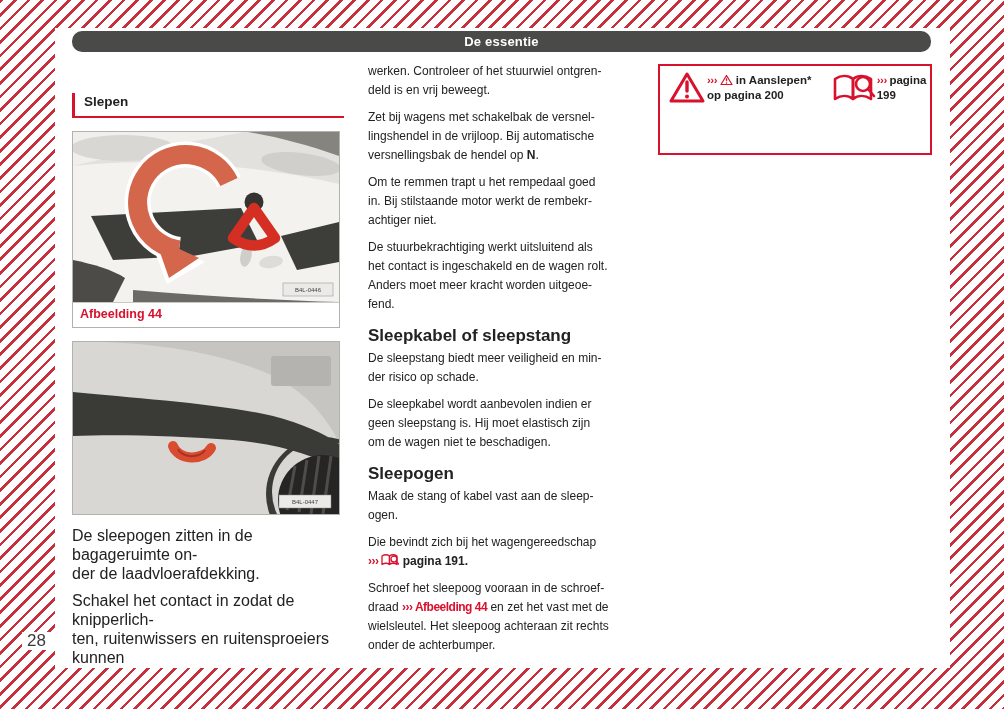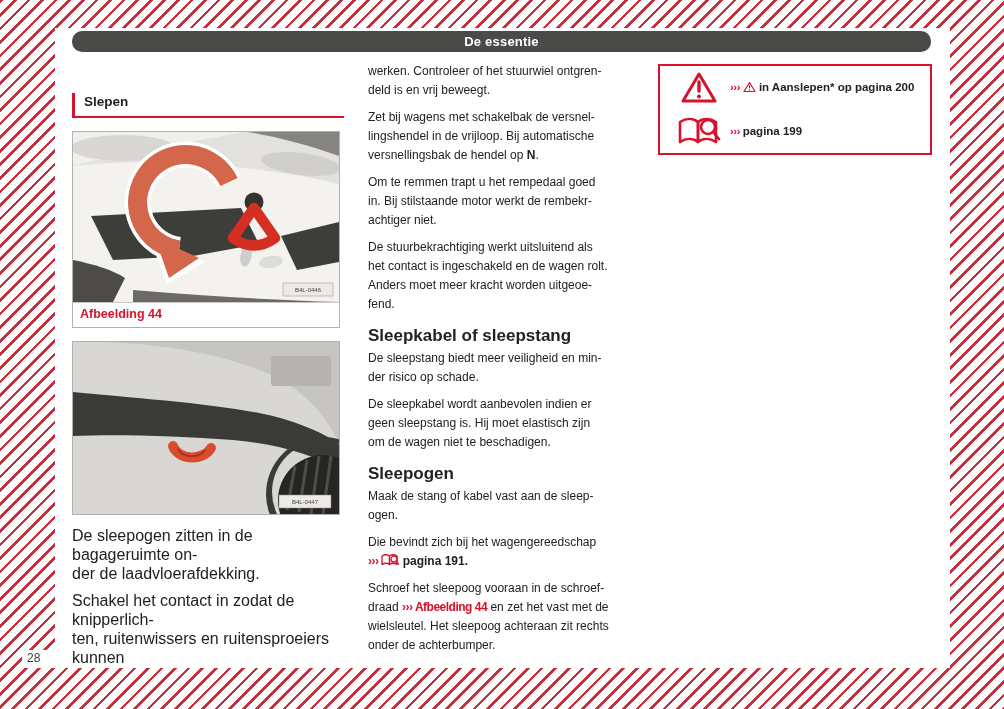--- a/index.html
+++ b/index.html
@@ -4,42 +4,42 @@
 <style>
   html,body{margin:0;padding:0;background:#fff;}
   .page{
     position:relative;width:1004px;height:709px;overflow:hidden;
     font-family:"Liberation Sans",sans-serif;color:#232121;
     background:repeating-linear-gradient(135deg,
       var(--stripe,#c62f3b) 0px, var(--stripe,#c62f3b) 2.6px,
       #ffffff 2.6px, #ffffff 9.6px);
   }
   .content{position:absolute;left:55px;top:28px;width:895px;height:640px;background:#fff;}
-  .pagenum-notch{position:absolute;left:22px;top:650px;width:42px;height:18px;background:#fff;
-    font-size:12px;color:#3c3a3a;line-height:17px;padding-left:5px;box-sizing:border-box;}
+  .pagenum-notch{position:absolute;left:22px;top:632px;width:42px;height:18px;background:#fff;
+    font-size:17px;color:#3c3a3a;line-height:17px;padding-left:5px;box-sizing:border-box;}
   .banner{position:absolute;left:17px;top:3px;width:859px;height:21px;background:var(--banner,#4a4a48);
     color:#fff;font-weight:bold;font-size:13px;line-height:21px;text-align:center;letter-spacing:.2px;border-radius:10px;}
   .col-left{position:absolute;left:17px;top:40px;width:272px;}
   .col-mid{position:absolute;left:313px;top:34px;width:290px;font-size:12px;line-height:19px;}
   .article-title{color:var(--accent,#d8112d);font-size:17px;font-weight:bold;line-height:20px;}
   .section-heading{margin-top:25px;font-size:13.5px;font-weight:bold;
     border-left:3px solid var(--accent,#d8112d);border-bottom:2px solid var(--accent,#d8112d);
     padding:1px 0 7px 9px;}
   .figure{margin-top:13px;width:266px;border:1px solid #b2b1ae;background:#fff;box-sizing:content-box;}
   .figure svg{display:block;}
   .figure-caption{padding:4px 7px 6px;font-size:12.5px;font-weight:bold;color:var(--accent,#d8112d);
     border-top:1px solid #c9c8c5;}
   .textblock{margin-top:11px;font-size:16px;line-height:19px;}
   .p{margin:0 0 8px;white-space:pre-line;}
   .h{margin:12px 0 4px;white-space:pre-line;font-weight:bold;font-size:17px;}
   .b{font-weight:bold;}
   .r{color:var(--accent,#d8112d);letter-spacing:-.5px;}
   .inline-icon{display:inline-block;vertical-align:-2px;line-height:0;}
   .ref-box{position:absolute;left:603px;top:36px;width:274px;height:91px;box-sizing:border-box;
-    border:2px solid var(--accent,#d8112d);background:#fff;display:flex;flex-direction:column;justify-content:center;}
+    border:2px solid var(--accent,#d8112d);background:#fff;display:flex;flex-direction:row;justify-content:center;}
   .ref-row{display:flex;align-items:center;height:44px;padding-left:8px;}
   .ref-icon{width:62px;display:flex;justify-content:center;align-items:center;line-height:0;}
   .ref-text{font-size:11.5px;line-height:15px;white-space:pre-line;}
 </style>
 </head>
 <body>
 
 <div class="page">
   <div class="content">
 

